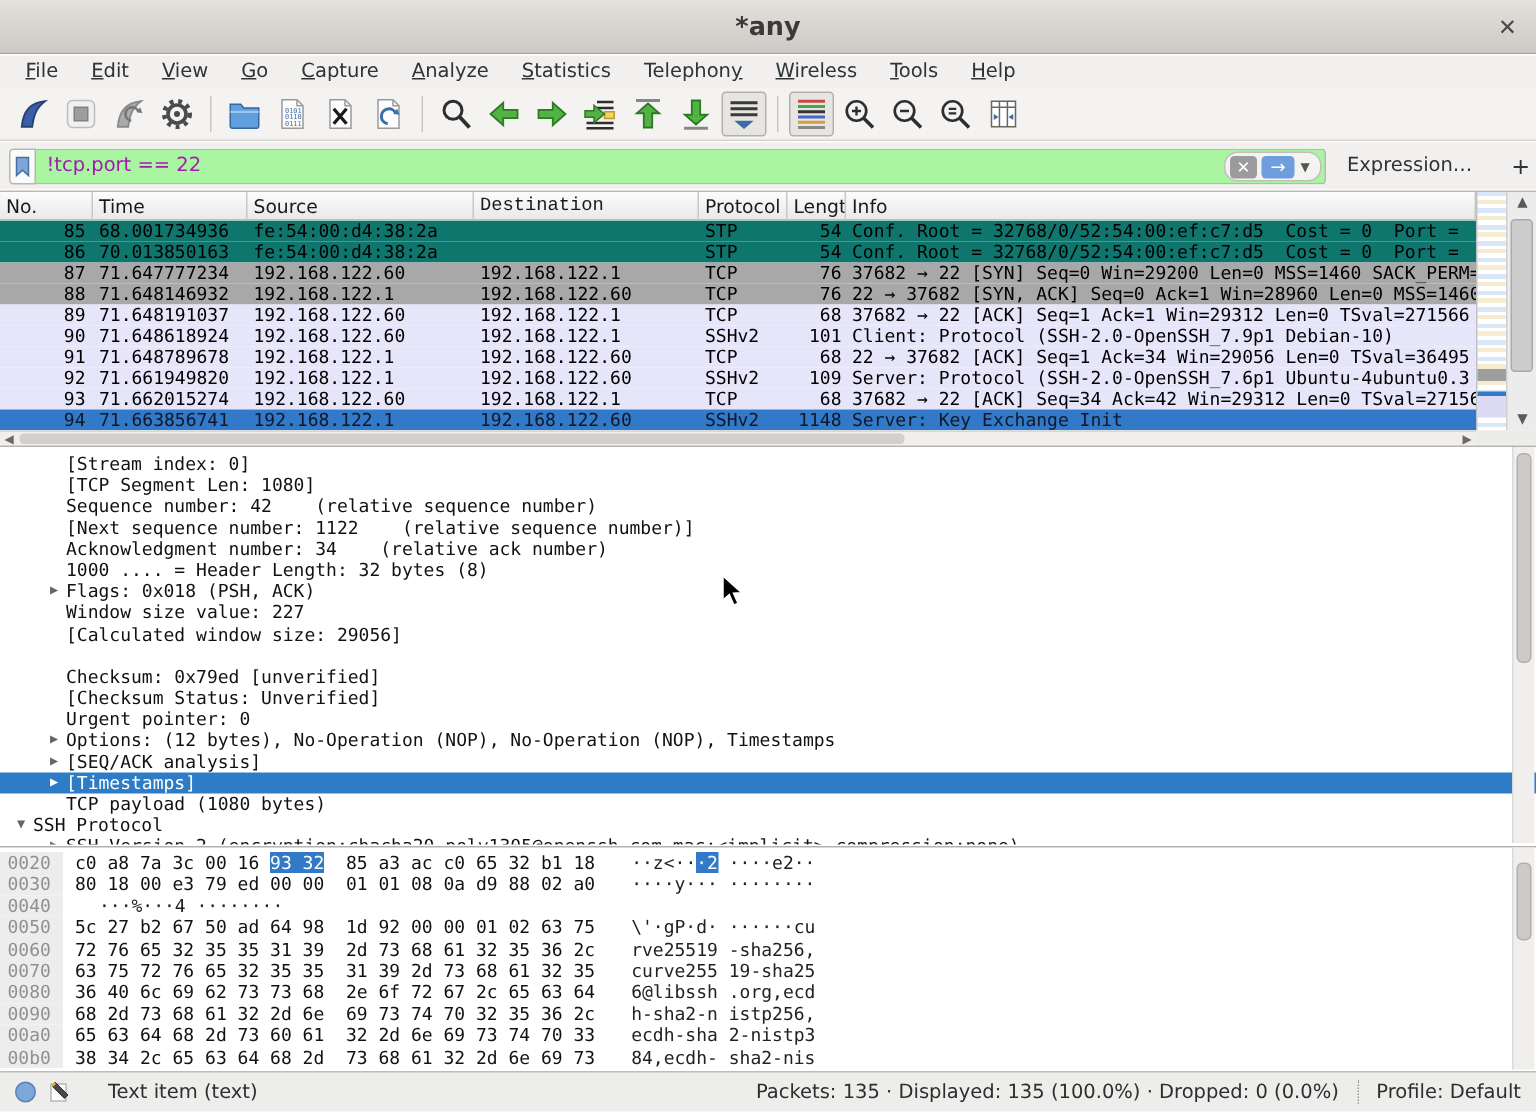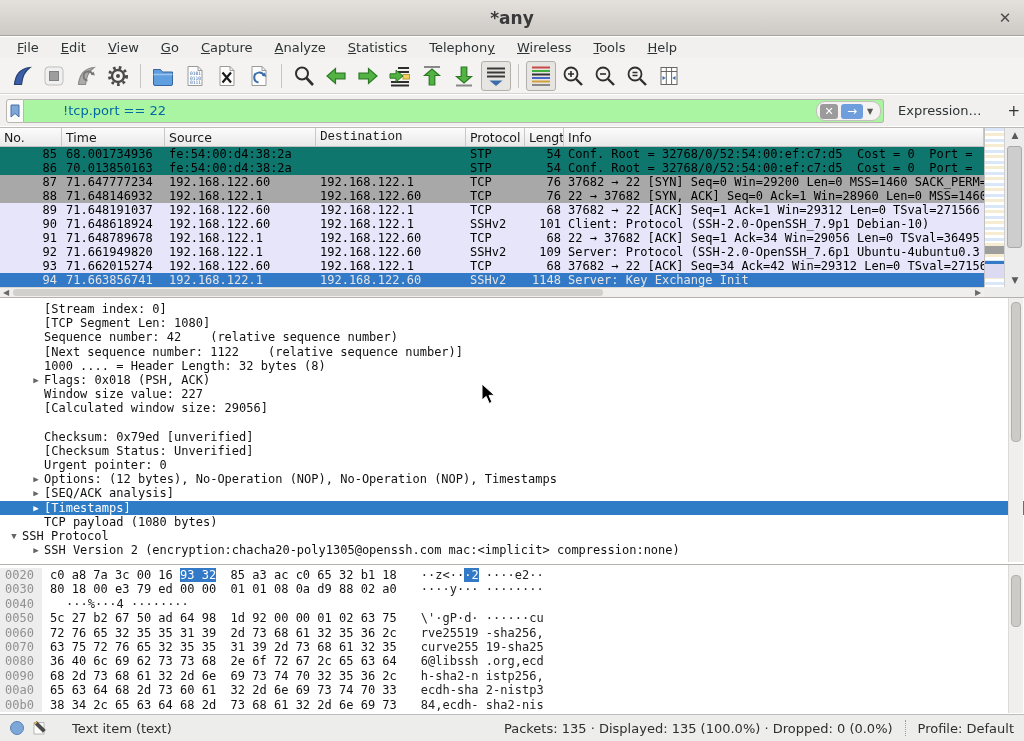--- a/index.html
+++ b/index.html
@@ -29,21 +29,21 @@
   .tb-sep { width:1px; height:24px; background:#c9c6c2; margin:0 6px; }
   .tb-btn svg { width:24px; height:24px; }
 
   
   .filterbar { position:absolute; left:0; top:95px; width:1024px; height:31px; background:#f1f0ee;
     display:flex; align-items:center; padding:0 6px; }
   .bm-btn { width:24px; height:24px; background:#fbfbfa; border:1px solid #b9b6b2; border-radius:3px 0 0 3px;
     display:flex; align-items:center; justify-content:center; }
   .filter-field { height:24px; flex:0 0 860px; background:#a9f5a2; border:1px solid #b9b6b2; border-left:none;
     border-radius:0 3px 3px 0; display:flex; align-items:center; position:relative; }
-  .filter-text { font-size:13px; color:#0369a1; padding-left:7px; white-space:pre;margin-left:32px; }
+  .filter-text { font-size:13px; color:#a21caf; padding-left:7px; white-space:pre; }
   .filter-controls { position:absolute; right:2px; top:1.5px; height:20px; display:flex; align-items:center;
     background:#f4f3f1; border:1px solid #c2bfbb; border-radius:9px; padding:0 3px; }
   .f-clear { width:18px; height:15px; background:#9b9b9b; border-radius:3px; color:#fff; font-size:11px;
     display:flex; align-items:center; justify-content:center; margin-right:3px; }
   .f-apply { width:22px; height:15px; background:#6e9fdc; border-radius:3px; color:#fff; font-size:12px;
     display:flex; align-items:center; justify-content:center; }
   .f-drop { width:14px; height:15px; color:#555; font-size:8px; display:flex; align-items:center; justify-content:center; }
   .expr-label { margin-left:14px; color:#2e3436; }
   .f-sep { width:1px; height:18px; background:#c9c6c2; margin:0 10px; }
   .add-btn { color:#2e3436; font-size:15px; padding:0 6px; }
@@ -56,21 +56,21 @@
   .prows { position:absolute; left:0; top:19px; width:984px; height:140px; overflow:hidden;
     font-family:"DejaVu Sans Mono","Liberation Mono",monospace; font-size:12px; }
   .prow { display:flex; height:14px; line-height:14px; white-space:pre; }
   .prow .c { overflow:hidden; flex-shrink:0; }
   .prow .c.num { text-align:right; padding-right:5px; }
   .prow .c.len { text-align:right; padding-right:3px; }
   .prow .c.pad { padding-left:4px; }
   .row-plain { background:#0f766e; color:#000; }
   .row-gray  { background:#a8a8a8; color:#000; }
   .row-lav   { background:#e6e5f9; color:#000; }
-  .row-sel   { background:#3279c7; color:#e5e5e5; }
+  .row-sel   { background:#3279c7; color:#0f172a; }
 
   .minimap { position:absolute; left:984px; top:0; width:20px; height:159px; border-left:1px solid #c0c0c0;
     background:repeating-linear-gradient(to bottom,#d9e7f8 0 3px,#ffffff 3px 5px,#f6ecd2 5px 8px,#ffffff 8px 11px); }
   .mm-gray { position:absolute; left:0; top:118px; width:100%; height:8px; background:#9e9e9e; }
   .mm-blue { position:absolute; left:0; top:133px; width:100%; height:3px; background:#3279c7; }
   .mm-lav  { position:absolute; left:0; top:136px; width:100%; height:14px; background:#dcdaf2; }
 
   .vscroll { position:absolute; left:1004px; top:0; width:20px; height:159px; background:#ececec; border-left:1px solid #d0d0d0; }
   .vs-up, .vs-down { position:absolute; left:0; width:20px; height:14px; color:#5a5a5a; font-size:9px; text-align:center; line-height:14px; }
   .vs-up { top:0; } .vs-down { bottom:0; }
@@ -338,20 +338,21 @@
       <div class="hs-right">▶</div>
     </div>
     <div class="corner"></div>
   </div>
 
   <div class="detail">
       <div class="dline lvl1"><span class="exp"></span><span>[Stream index: 0]</span></div>
       <div class="dline lvl1"><span class="exp"></span><span>[TCP Segment Len: 1080]</span></div>
       <div class="dline lvl1"><span class="exp"></span><span>Sequence number: 42    (relative sequence number)</span></div>
       <div class="dline lvl1"><span class="exp"></span><span>[Next sequence number: 1122    (relative sequence number)]</span></div>
+      <div class="dline lvl1"><span class="exp"></span><span>Acknowledgment number: 34    (relative ack number)</span></div>
       <div class="dline lvl1"><span class="exp"></span><span>1000 .... = Header Length: 32 bytes (8)</span></div>
       <div class="dline lvl1"><span class="exp">▶</span><span>Flags: 0x018 (PSH, ACK)</span></div>
       <div class="dline lvl1"><span class="exp"></span><span>Window size value: 227</span></div>
       <div class="dline lvl1"><span class="exp"></span><span>[Calculated window size: 29056]</span></div>
       <div class="dline lvl1"><span class="exp"></span></div>
       <div class="dline lvl1"><span class="exp"></span><span>Checksum: 0x79ed [unverified]</span></div>
       <div class="dline lvl1"><span class="exp"></span><span>[Checksum Status: Unverified]</span></div>
       <div class="dline lvl1"><span class="exp"></span><span>Urgent pointer: 0</span></div>
       <div class="dline lvl1"><span class="exp">▶</span><span>Options: (12 bytes), No-Operation (NOP), No-Operation (NOP), Timestamps</span></div>
       <div class="dline lvl1"><span class="exp">▶</span><span>[SEQ/ACK analysis]</span></div>

